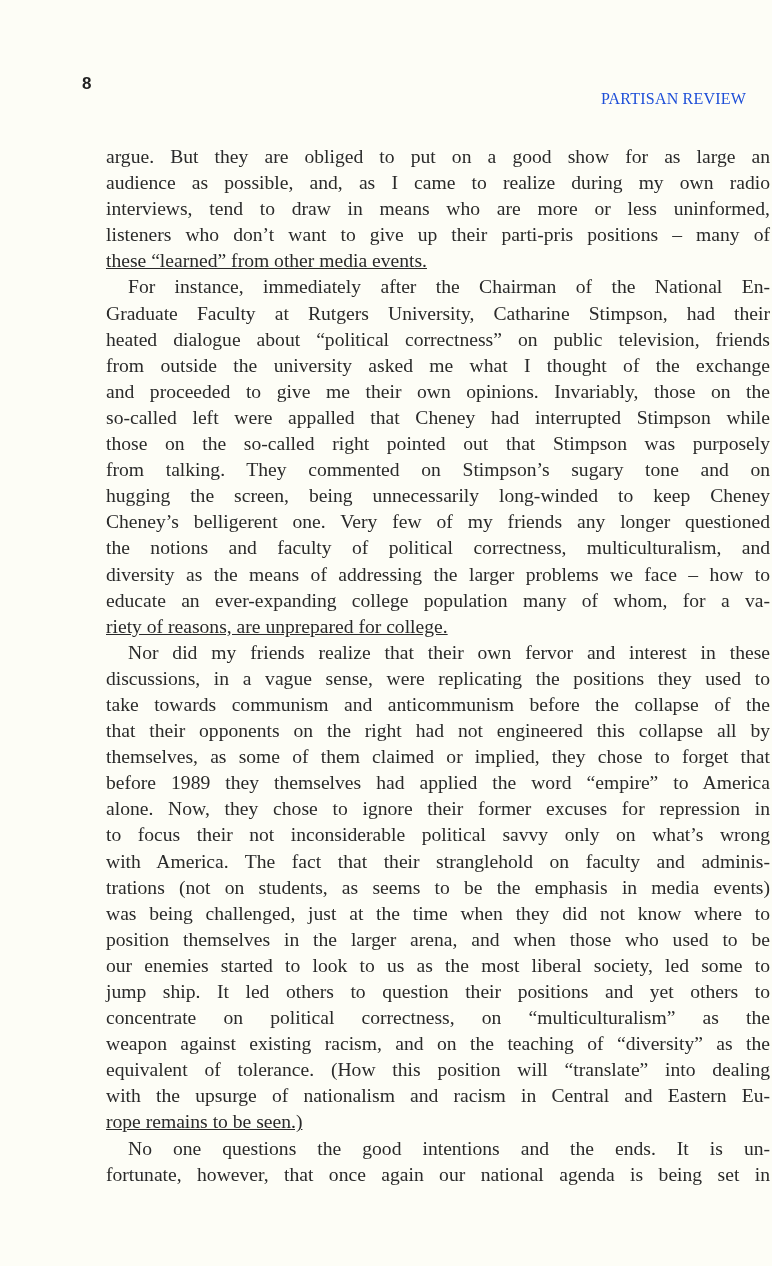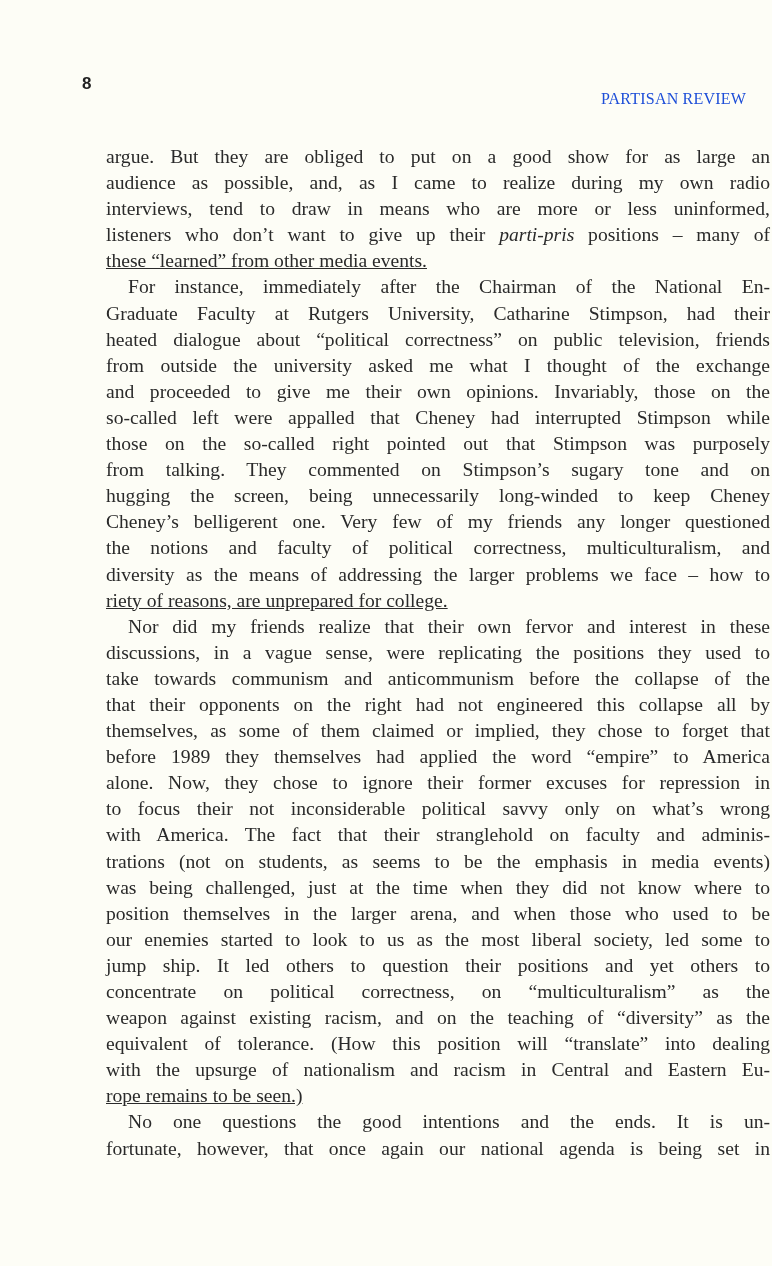--- a/index.html
+++ b/index.html
@@ -51,21 +51,21 @@
     text-align: justify;
     text-align-last: justify;
     white-space: nowrap;
     height: 26.1px;
   }
   .line.last {
     text-align-last: left;
     text-decoration: underline;
   }
   .line.indent { padding-left: 22px; }
-  .line .it { font-style: italic; }
+  .line .it { }
 </style>
 </head>
 <body>
 
 <div class="header">
   <span class="page-number">8</span>
   <span class="running-head">PARTISAN REVIEW</span>
 </div>
 
 <div class="body-text" id="body-text">
@@ -82,20 +82,21 @@
       <span class="line">heated dialogue about “political correctness” on public television, friends</span>
       <span class="line">from outside the university asked me what I thought of the exchange</span>
       <span class="line">and proceeded to give me their own opinions. Invariably, those on the</span>
       <span class="line">so-called left were appalled that Cheney had interrupted Stimpson while</span>
       <span class="line">those on the so-called right pointed out that Stimpson was purposely</span>
       <span class="line">from talking. They commented on Stimpson’s sugary tone and on</span>
       <span class="line">hugging the screen, being unnecessarily long-winded to keep Cheney</span>
       <span class="line">Cheney’s belligerent one. Very few of my friends any longer questioned</span>
       <span class="line">the notions and faculty of political correctness, multiculturalism, and</span>
       <span class="line">diversity as the means of addressing the larger problems we face – how to</span>
+      <span class="line">educate an ever-expanding college population many of whom, for a va-</span>
       <span class="line last">riety of reasons, are unprepared for college.</span>
     </div>
     <div>
       <span class="line indent">Nor did my friends realize that their own fervor and interest in these</span>
       <span class="line">discussions, in a vague sense, were replicating the positions they used to</span>
       <span class="line">take towards communism and anticommunism before the collapse of the</span>
       <span class="line">that their opponents on the right had not engineered this collapse all by</span>
       <span class="line">themselves, as some of them claimed or implied, they chose to forget that</span>
       <span class="line">before 1989 they themselves had applied the word “empire” to America</span>
       <span class="line">alone. Now, they chose to ignore their former excuses for repression in</span>

